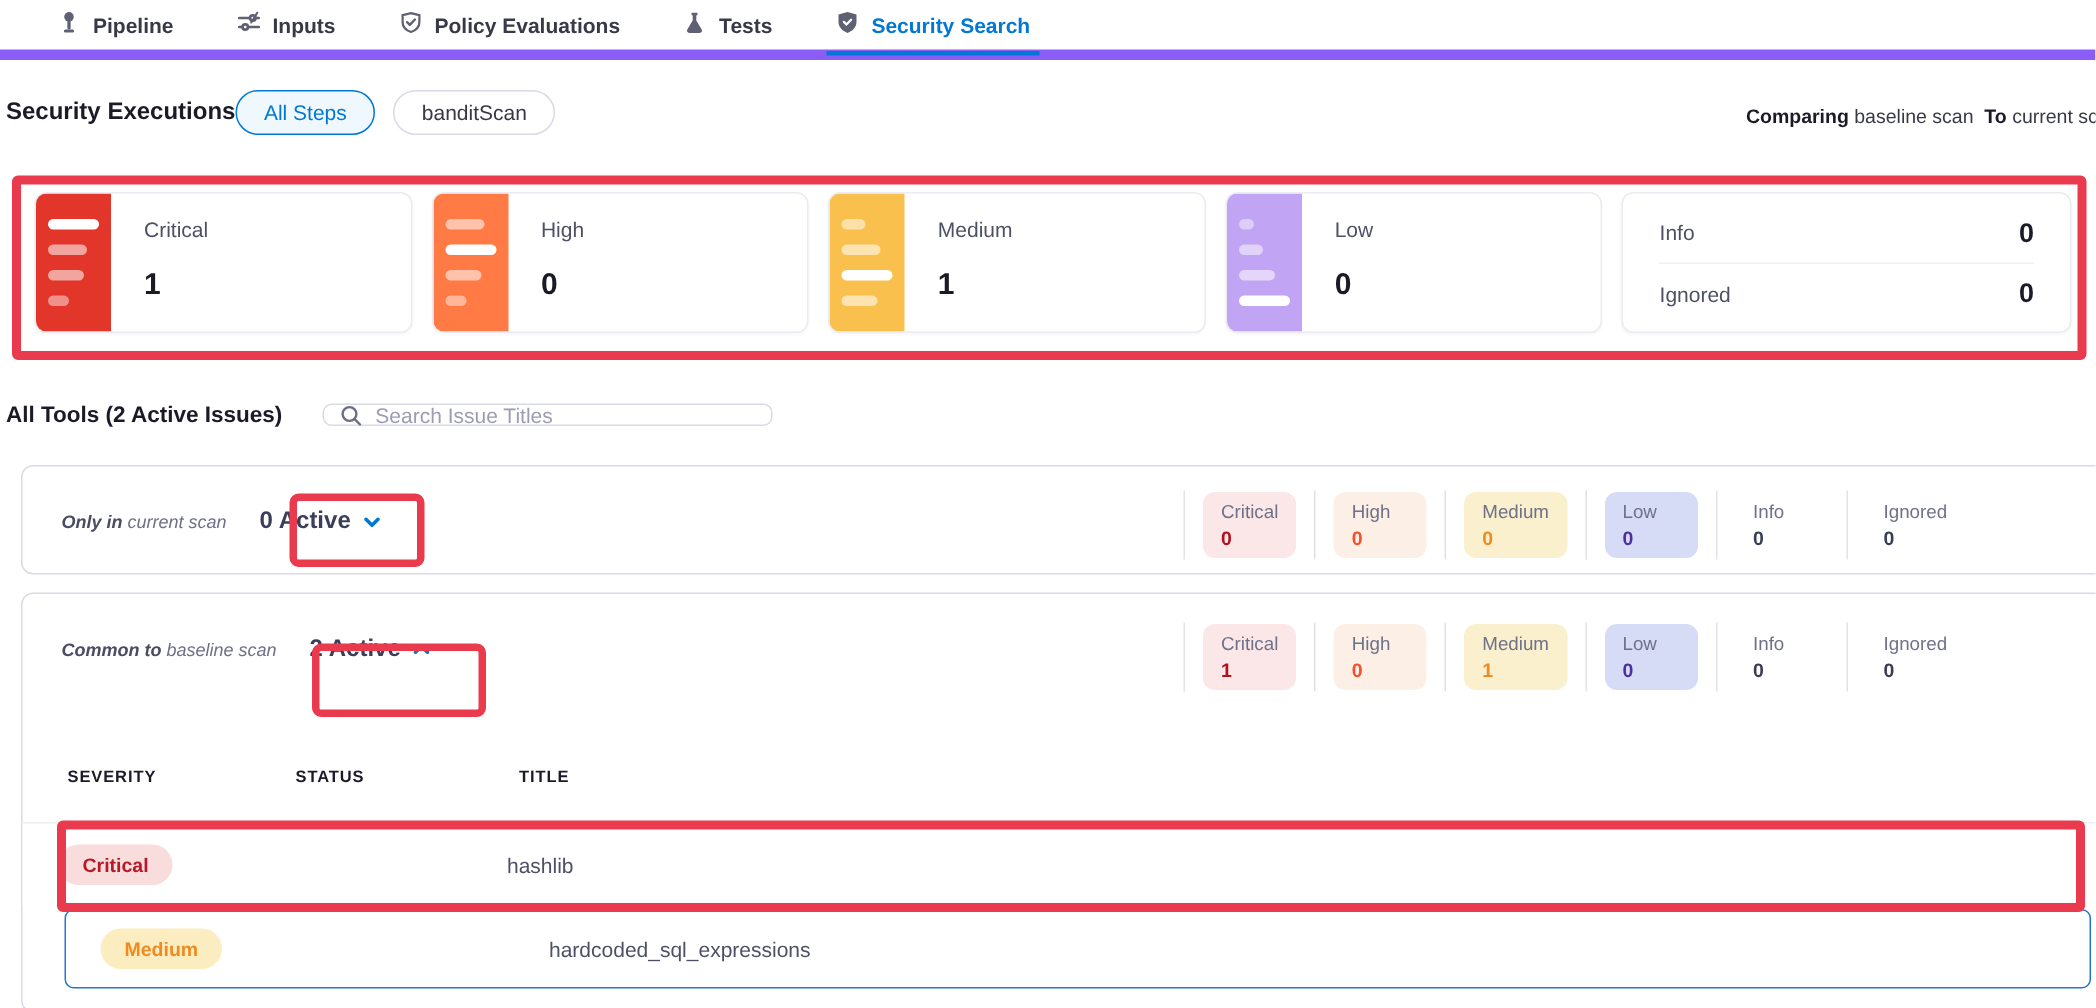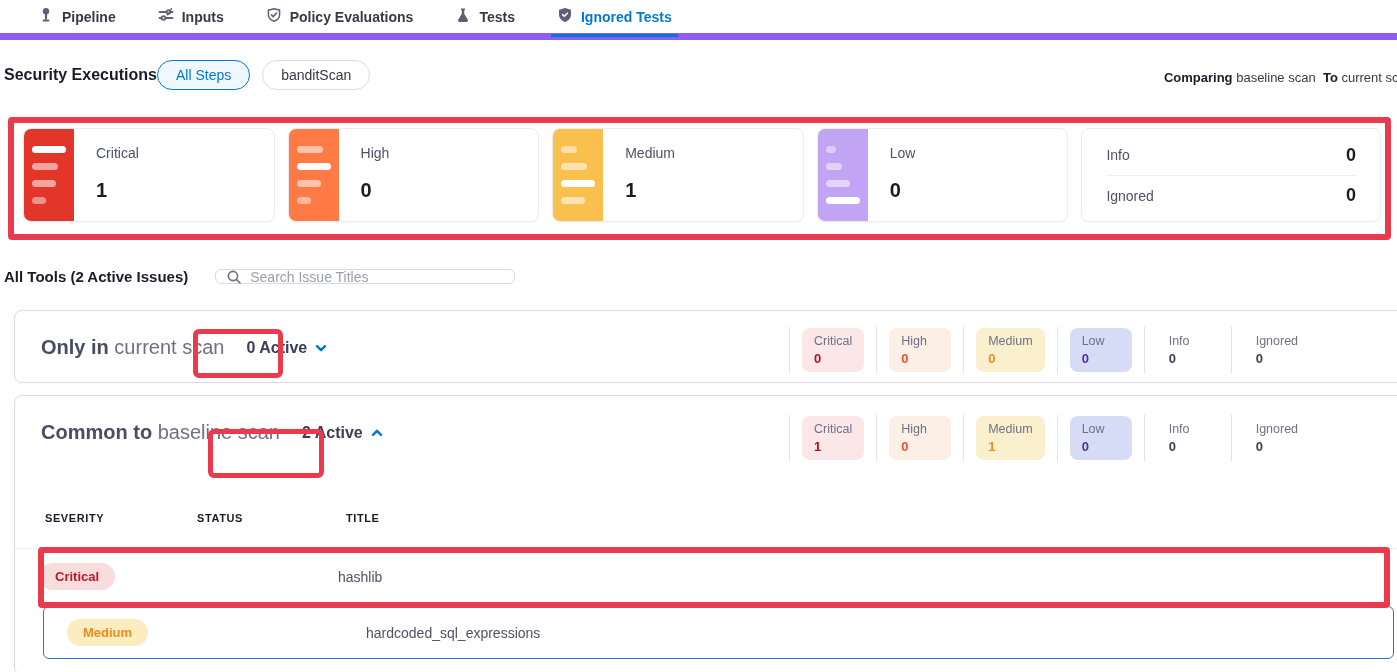--- a/index.html
+++ b/index.html
@@ -48,21 +48,21 @@
   .searchbox { margin-left:27px; width:300px; height:15px; border:1px solid #D9DAE5; border-radius:6px;
     background:#fff; display:flex; align-items:center; padding:0 10px; gap:8px; }
   .searchbox input { border:none; outline:none; flex:1; font-size:14px; color:#383946; font-family:inherit; background:transparent; }
   .searchbox input::placeholder { color:#9C9DB2; }
 
   
   .section { position:absolute; left:14px; right:-12px; background:#fff; border:1px solid #D9DAE5; border-radius:8px; }
   .section-1 { top:310px; height:73px; }
   .section-2 { top:395px; height:280px; }
   .sec-head { display:flex; align-items:center; height:73px; padding-left:26px; }
-  .scope-txt { font-size:20px; color:#6E7087; }
+  .scope-txt { font-size:12px; color:#6E7087;font-style:italic; }
   .scope-txt b { color:#4A4C63; font-weight:700; }
   .active-toggle { margin-left:22px; display:flex; align-items:center; gap:7px; cursor:pointer;
     font-size:16px; font-weight:700; color:#3B3E58;justify-content:center; }
   .chips { position:absolute; top:16px; left:774px; display:flex; align-items:center; }
   .chip { border-radius:8px; padding:6px 12px; min-width:62px; margin:0 12px; }
   .chip-label { font-size:12.5px; color:#6F7189; }
   .chip-value { font-size:13px; font-weight:700; margin-top:3px; }
   .vdiv { width:1px; height:46px; background:#E1E2EA; }
 
   
@@ -129,21 +129,21 @@
     </span>
     <span>Tests</span>
   </div>
   <div class="tab active">
     <span>
       <svg viewBox="0 0 16 16" fill="#5F6074">
           <path d="M8 1 14 2.7v4.8c0 3.6-2.4 6-6 7.5-3.6-1.5-6-3.9-6-7.5V2.7L8 1z"></path>
           <path d="M5.6 7.6 7.3 9.3 10.4 6.2" stroke="#fff" stroke-width="1.5" fill="none" stroke-linecap="round"></path>
         </svg>
     </span>
-    <span>Ignored Tests</span>
+    <span>Security Search</span>
   </div>
 </div>
 
 <div class="exec-header">
   <span class="exec-title">Security Executions</span>
   <span class="pill sel">All Steps</span>
   <span class="pill">banditScan</span>
   <span class="comparing">
     <b>Comparing</b>
     <span>baseline scan</span>&nbsp;

